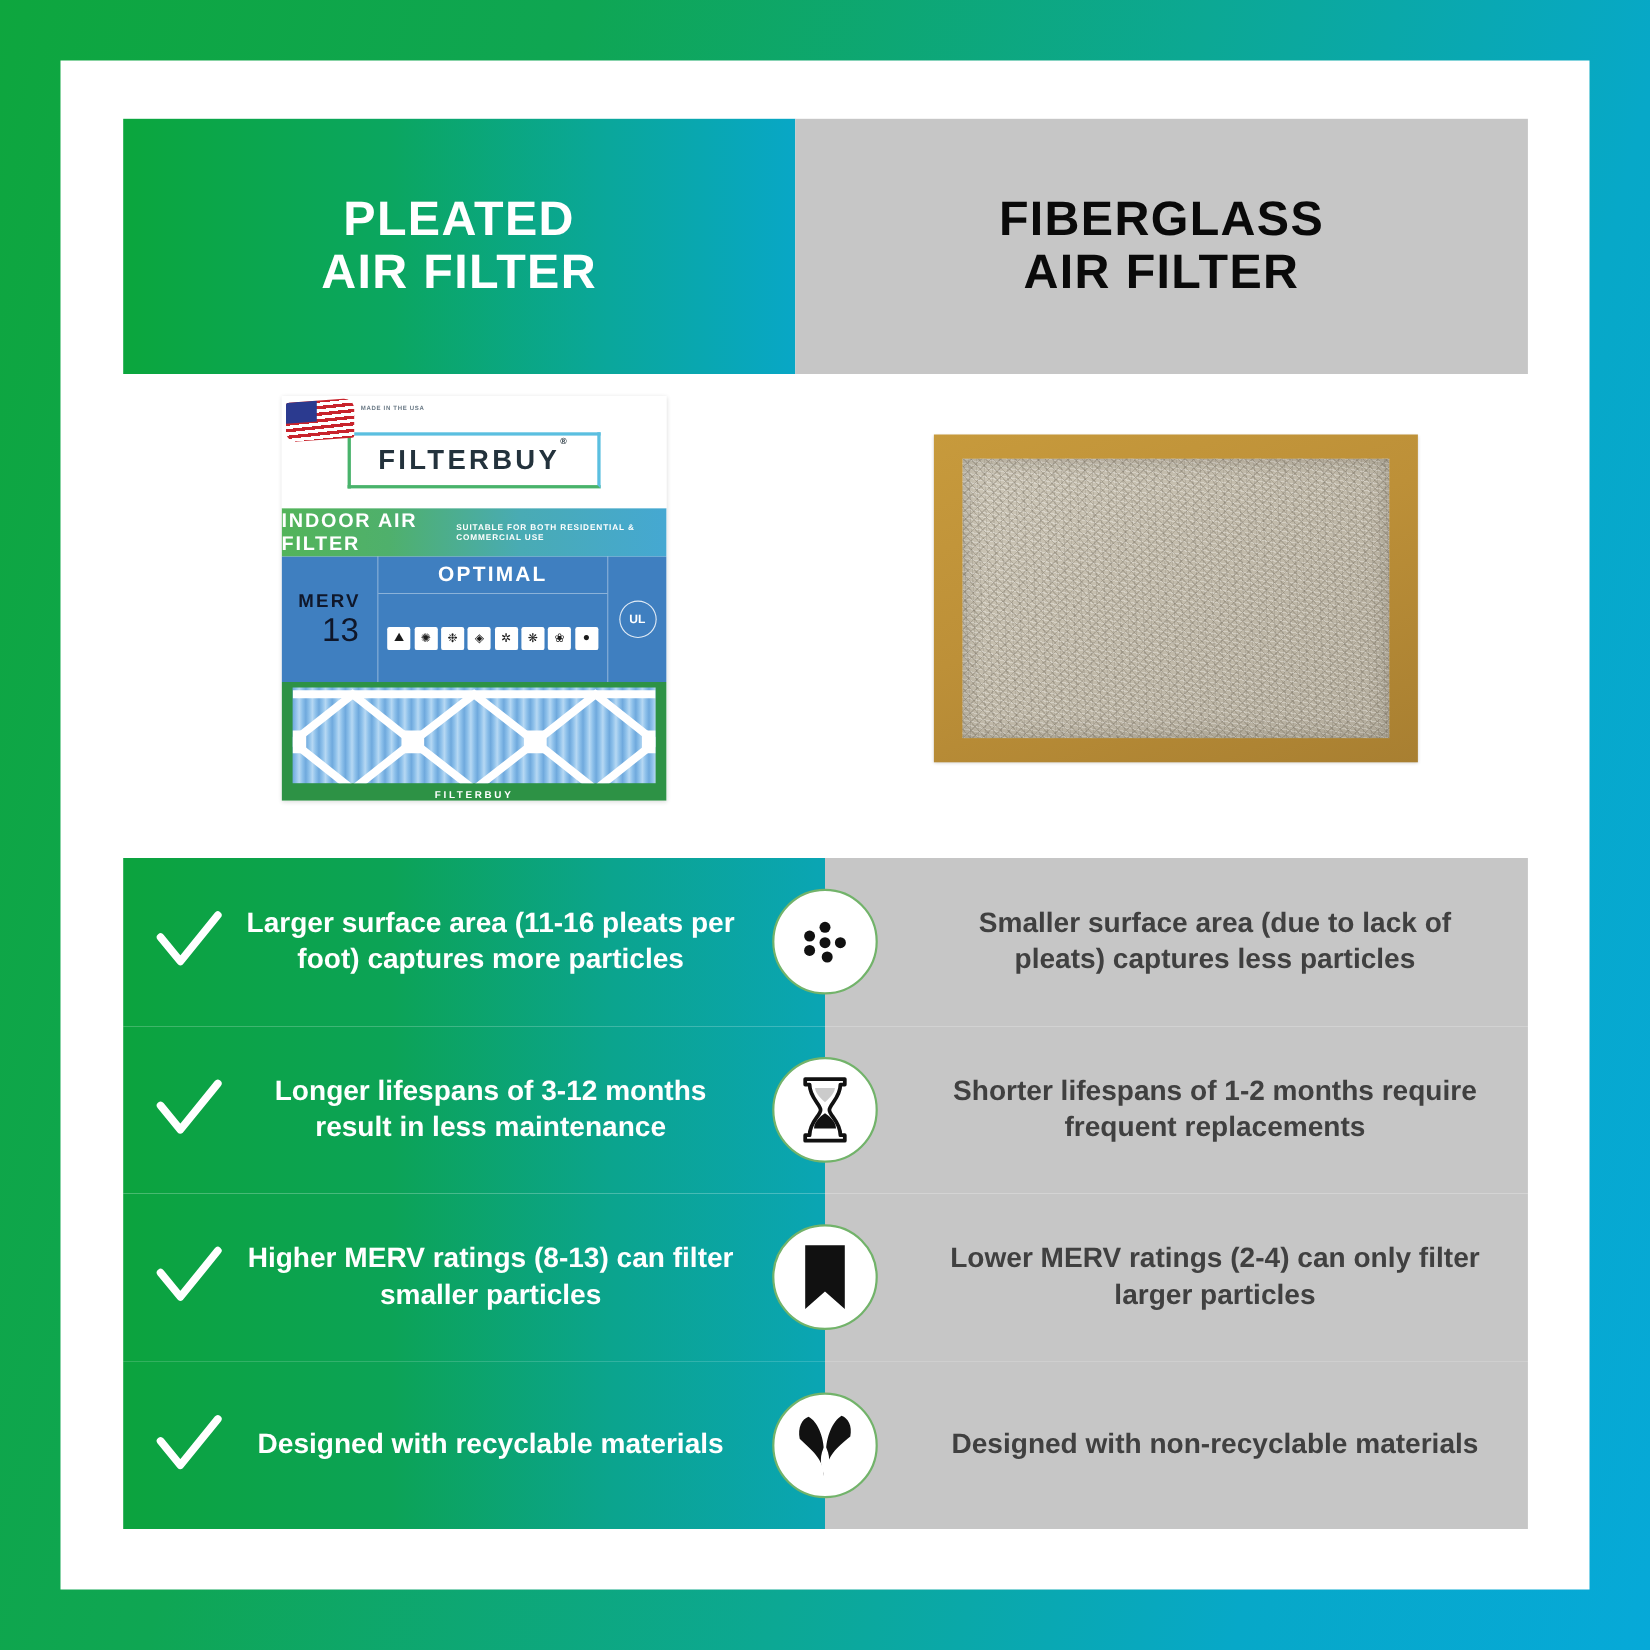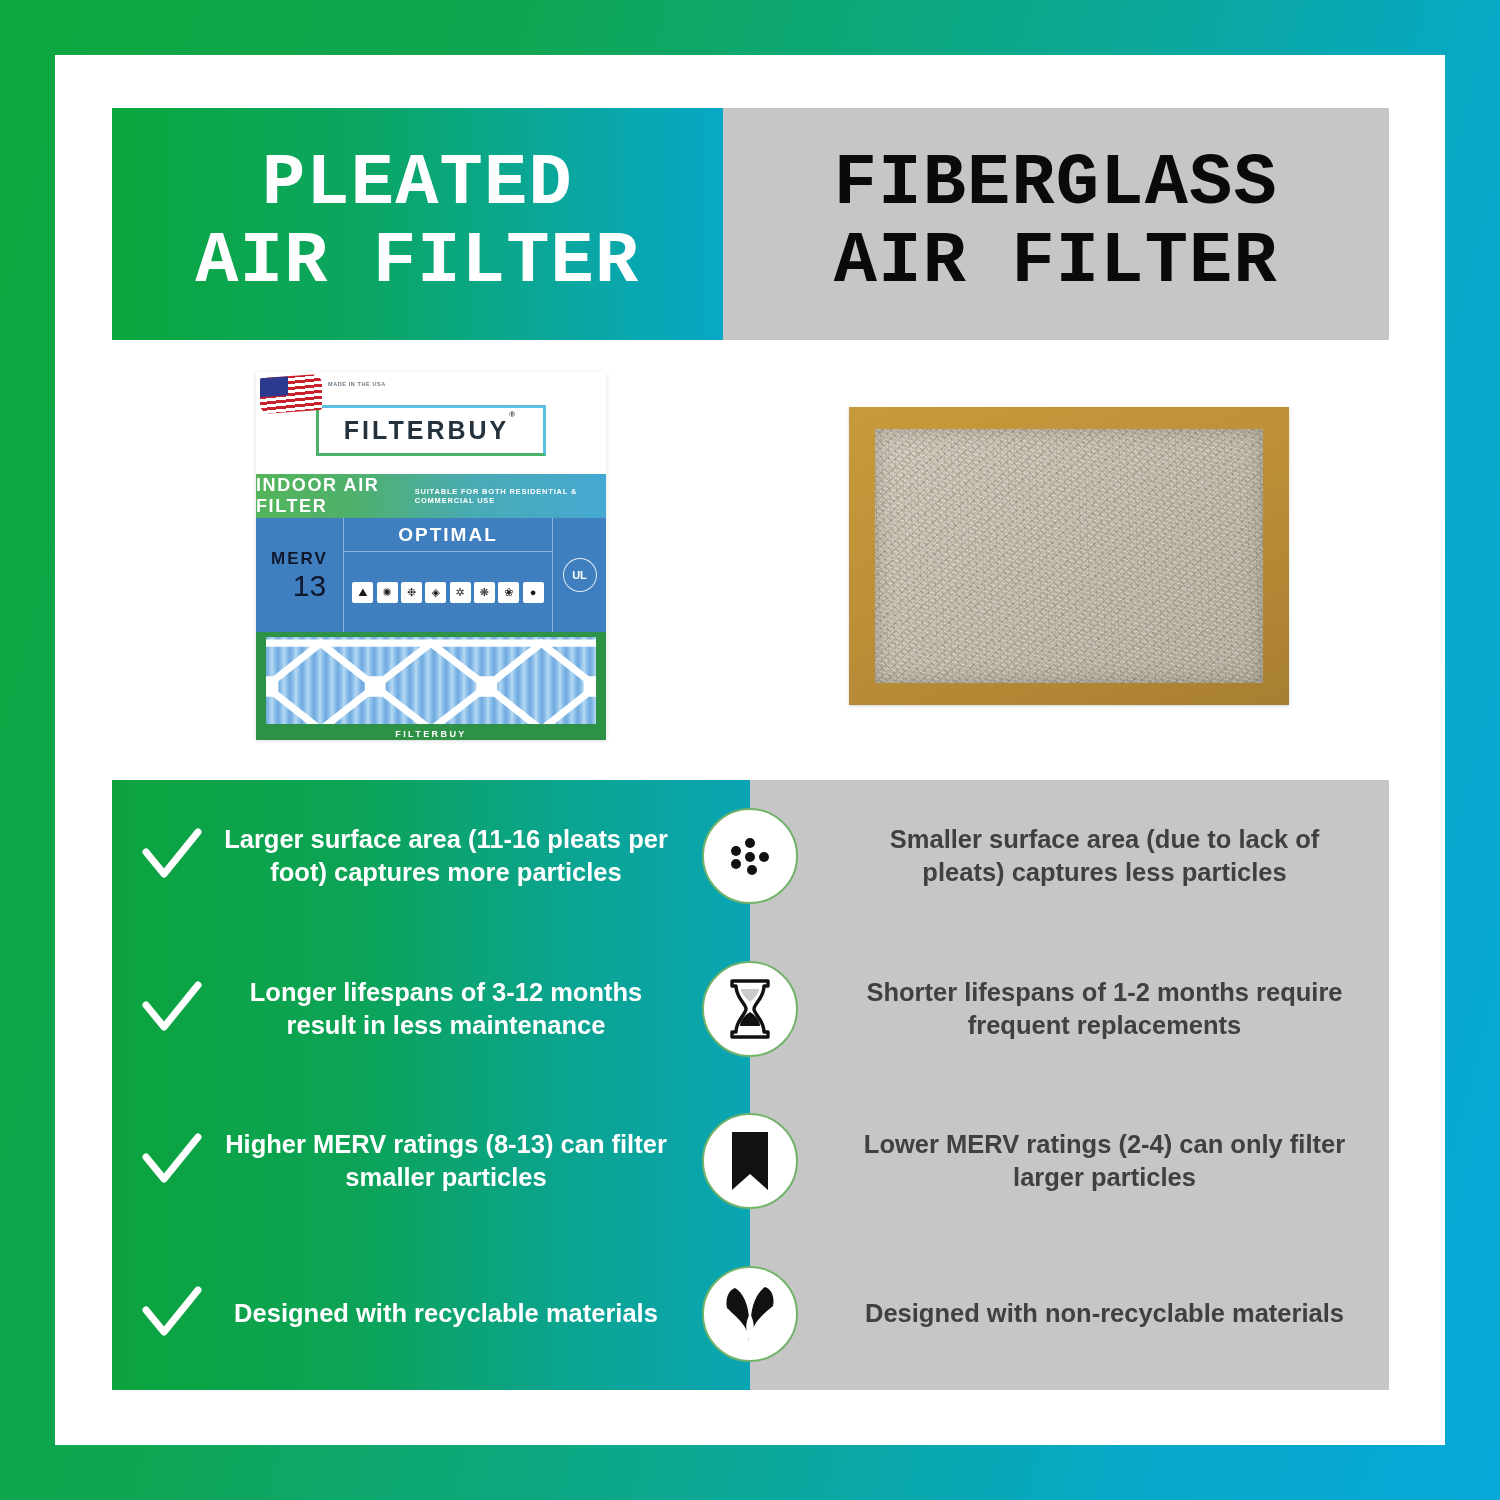--- a/index.html
+++ b/index.html
@@ -46,35 +46,34 @@
   }
   .header-left {
     width: 638px;
     background: linear-gradient(90deg, #0BA63D 0%, #0BA660 40%, #0AA79B 72%, #08A7C6 100%);
   }
   .header-right {
     width: 696px;
     background: #c6c6c6;
   }
   .header-title {
-    font-size: 72px;
+    font-size: 44px;
     font-weight: 700;
     line-height: 1.08;
     letter-spacing: 1.2px;
     white-space: pre-line;
-    font-family: Liberation Mono, monospace;
   }
   .header-left .header-title { color: #ffffff; }
   .header-right .header-title { color: #0a0a0a; }
 
   
   .products {
     position: absolute;
     left: 57px;
-    top: 296px;   
+    top: 284px;   
     width: 1277px;
     height: 410px;
     display: flex;
   }
   .product-cell {
     width: 638px;
     display: flex;
     align-items: center;
     justify-content: center;
   }

